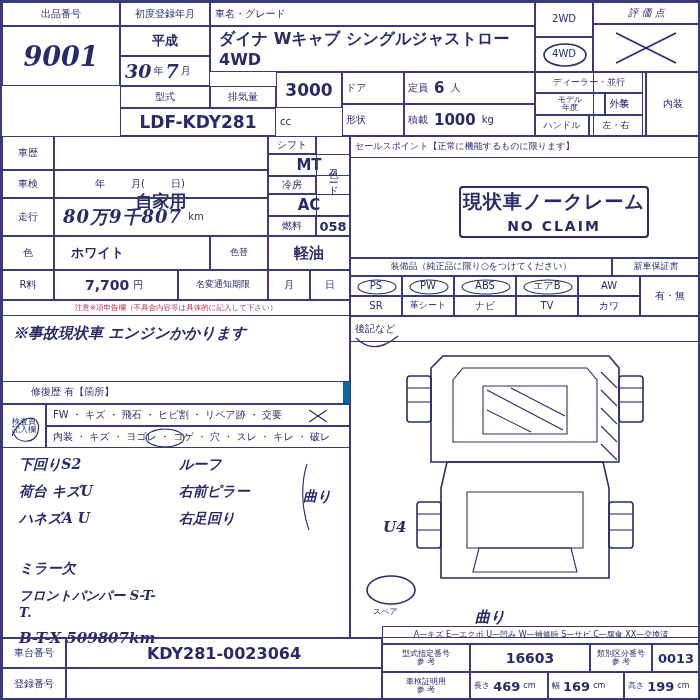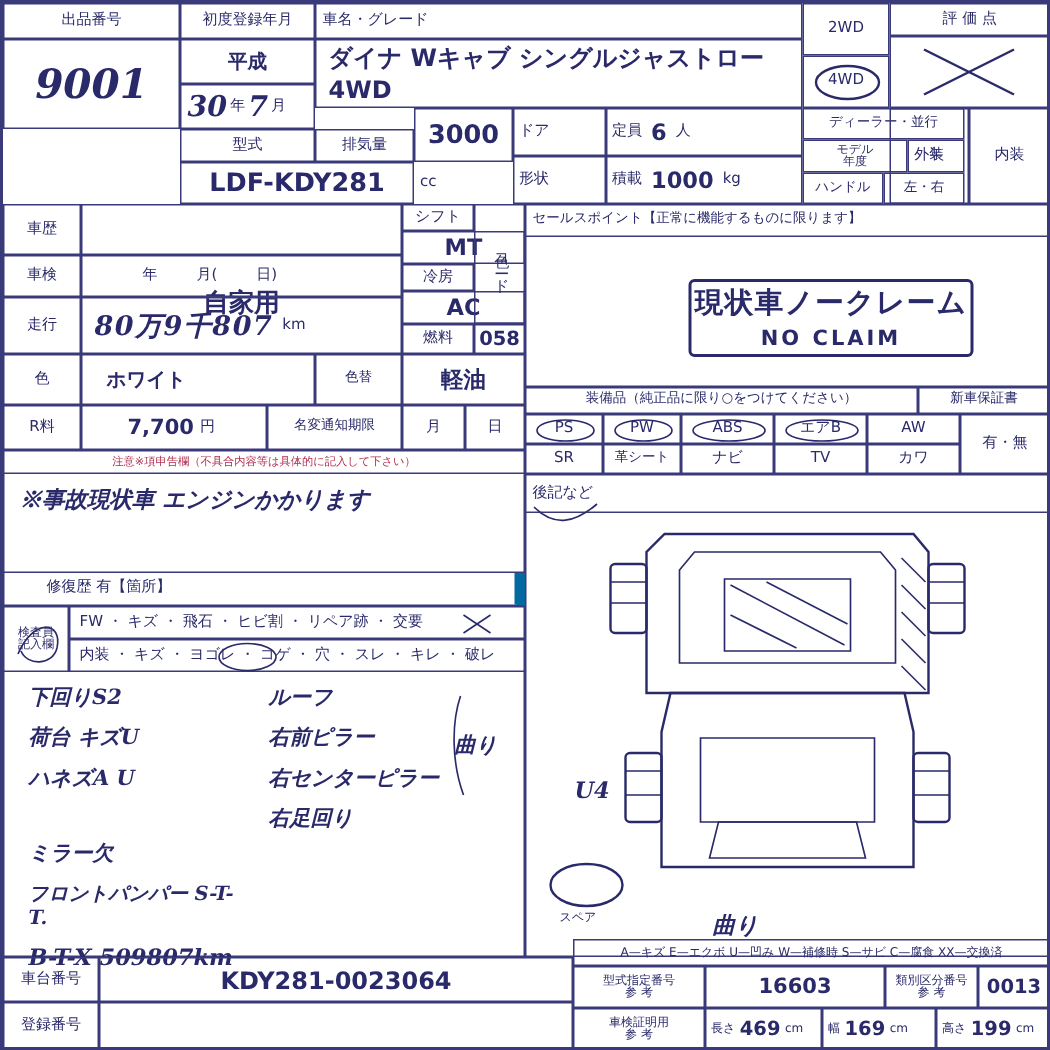--- a/index.html
+++ b/index.html
@@ -118,21 +118,21 @@
   </div>
   <div class="abs bd" style="left:533px;top:35px;width:58px;height:35px;">
     <div class="c lbl" style="width:100%;height:100%;position:relative;">
       <span>4WD</span>
       <svg class="abs" style="left:6px;top:4px;" width="46" height="27">
         <ellipse cx="23" cy="13" rx="21" ry="11" class="ink"></ellipse>
       </svg>
     </div>
   </div>
 
-  <div class="abs bd" style="left:591px;top:0;width:107px;height:22px;">
+  <div class="abs bd" style="left:591px;top:0;width:107px;height:22px;font-style:italic;">
     <div class="c lbl" style="width:100%;height:100%;">評 価 点</div>
   </div>
   <div class="abs bd" style="left:591px;top:22px;width:107px;height:48px;">
     <svg width="105" height="46">
       <line x1="22" y1="8" x2="82" y2="38" class="ink" stroke-width="2"></line>
       <line x1="82" y1="8" x2="22" y2="38" class="ink" stroke-width="2"></line>
     </svg>
   </div>
   <div class="abs bd" style="left:591px;top:70px;width:53px;height:64px;">
     <div class="c lbl" style="width:100%;height:100%;">外装</div>
@@ -348,21 +348,20 @@
       <div class="hand" style="font-size:14px;margin-bottom:9px;">荷台 キズU</div>
       <div class="hand" style="font-size:14px;margin-bottom:9px;">ハネズA U</div>
       <div class="hand" style="font-size:14px;margin-bottom:9px;height:14px;"></div>
       <div class="hand" style="font-size:14px;margin-bottom:9px;">ミラー欠</div>
       <div class="hand" style="font-size:13px;margin-bottom:9px;">フロントパンパー S-T-T.</div>
       <div class="hand" style="font-size:15px;">B-T-X 509807km</div>
     </div>
     <div class="abs" style="left:176px;top:8px;width:130px;">
       <div class="hand" style="font-size:14px;margin-bottom:9px;">ルーフ</div>
       <div class="hand" style="font-size:14px;margin-bottom:9px;">右前ピラー</div>
-      <div class="hand" style="font-size:14px;margin-bottom:9px;">右センターピラー</div>
       <div class="hand" style="font-size:14px;">右足回り</div>
     </div>
     <div class="abs hand" style="left:300px;top:40px;font-size:14px;">曲り</div>
     <svg class="abs" style="left:296px;top:10px;" width="48" height="84">
       <path d="M8 6 C 2 24, 2 50, 10 72" class="ink2"></path>
     </svg>
   </div>
 
   <div class="abs" style="left:348px;top:340px;width:350px;height:296px;border-left:1px solid #3a3a7a;border-right:1px solid #3a3a7a;border-bottom:1px solid #3a3a7a;">
     <svg width="348" height="294" viewBox="0 0 348 294">

